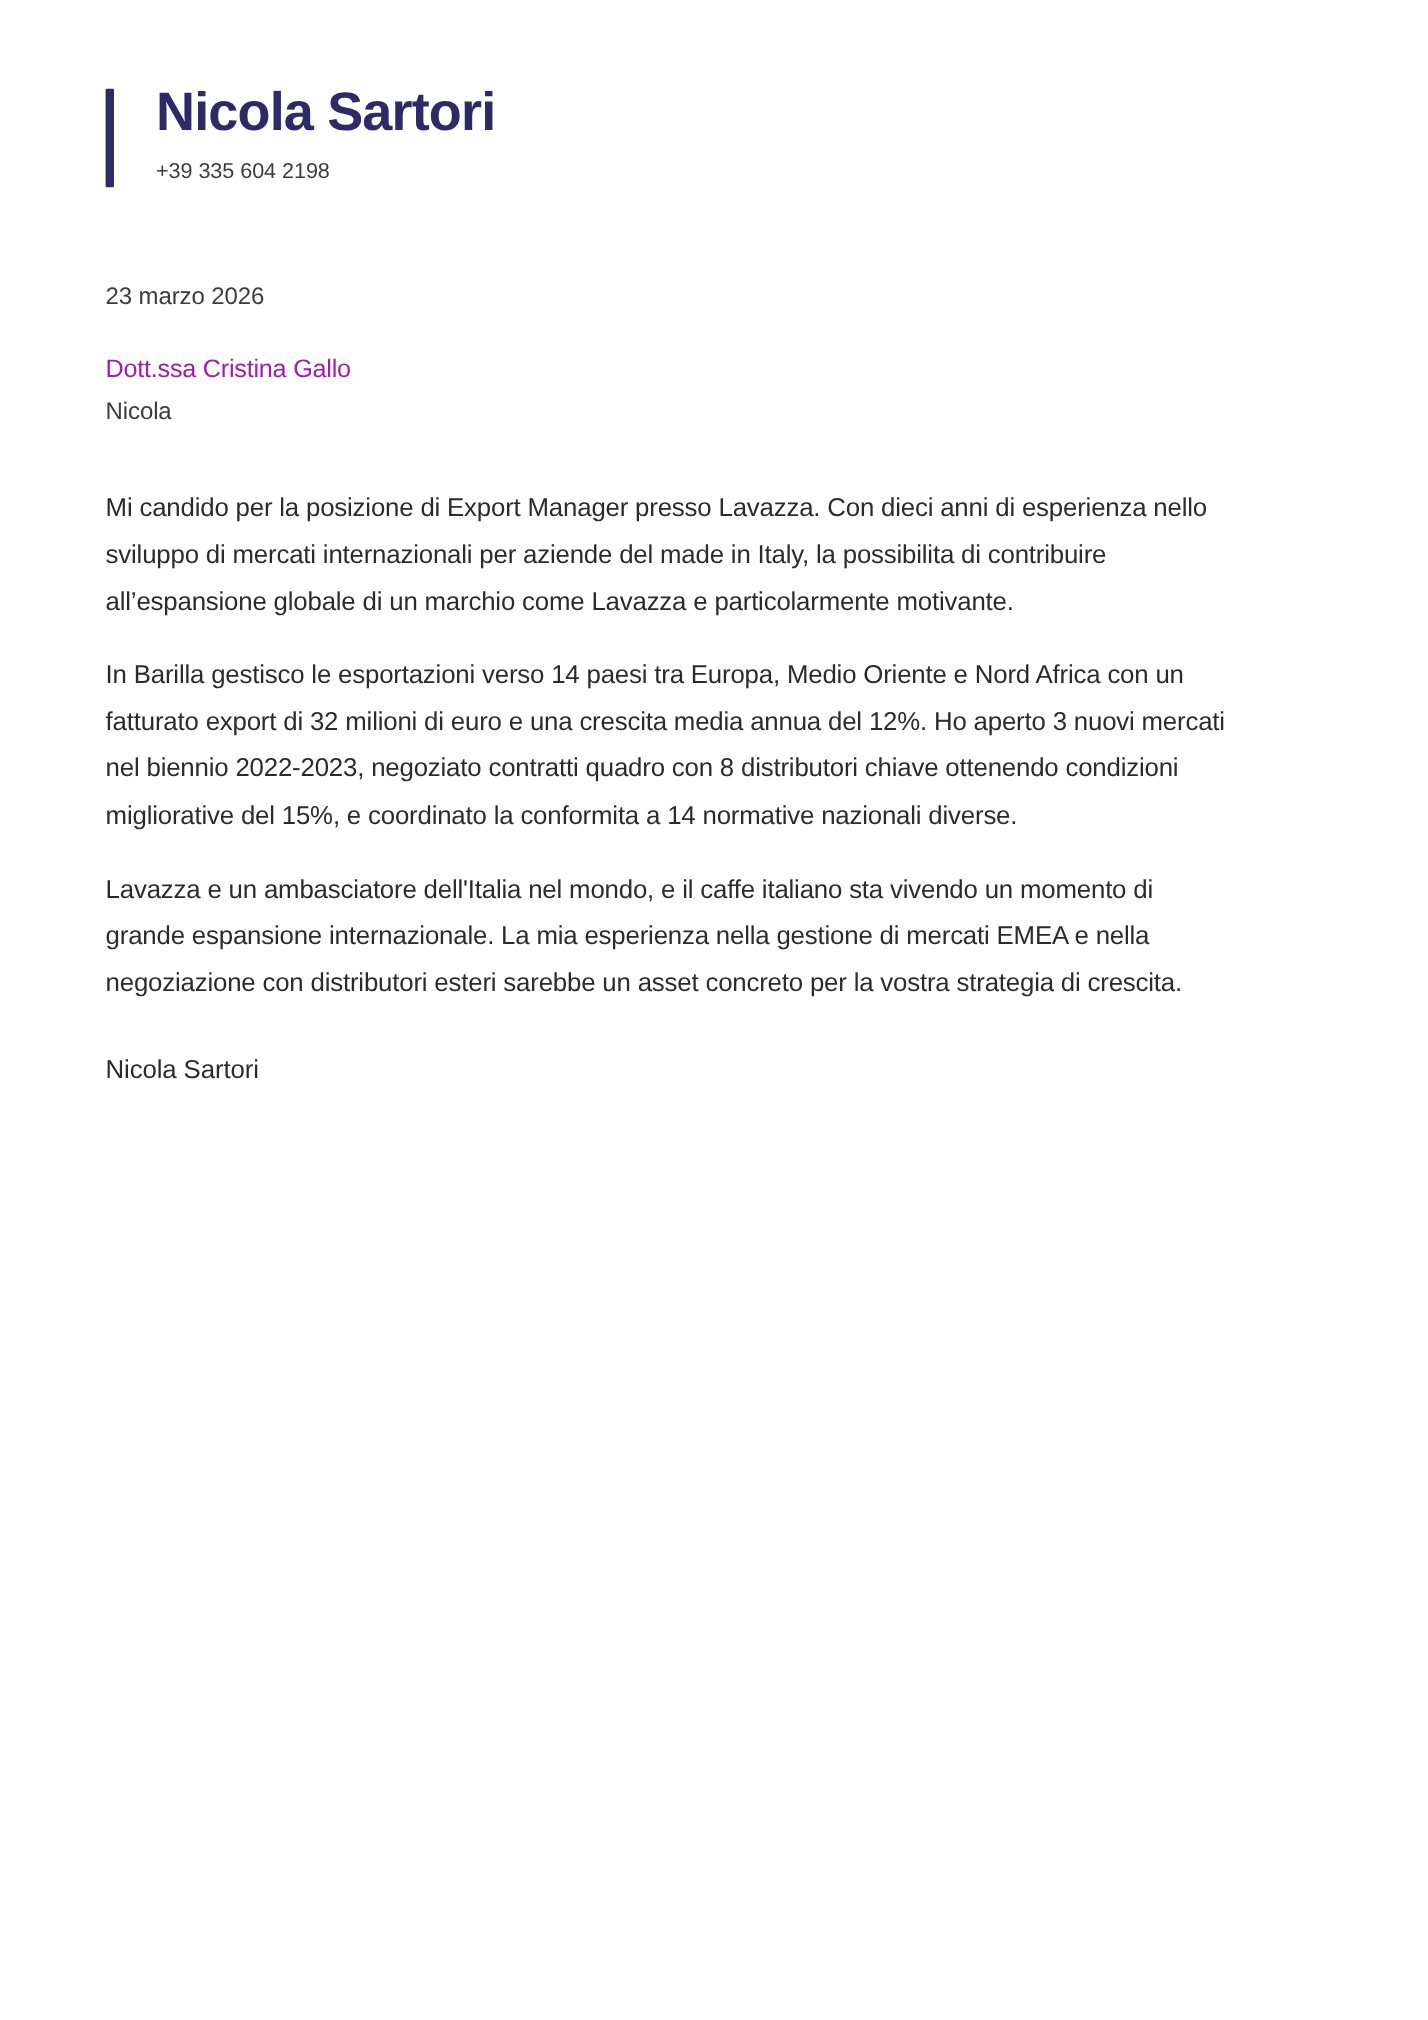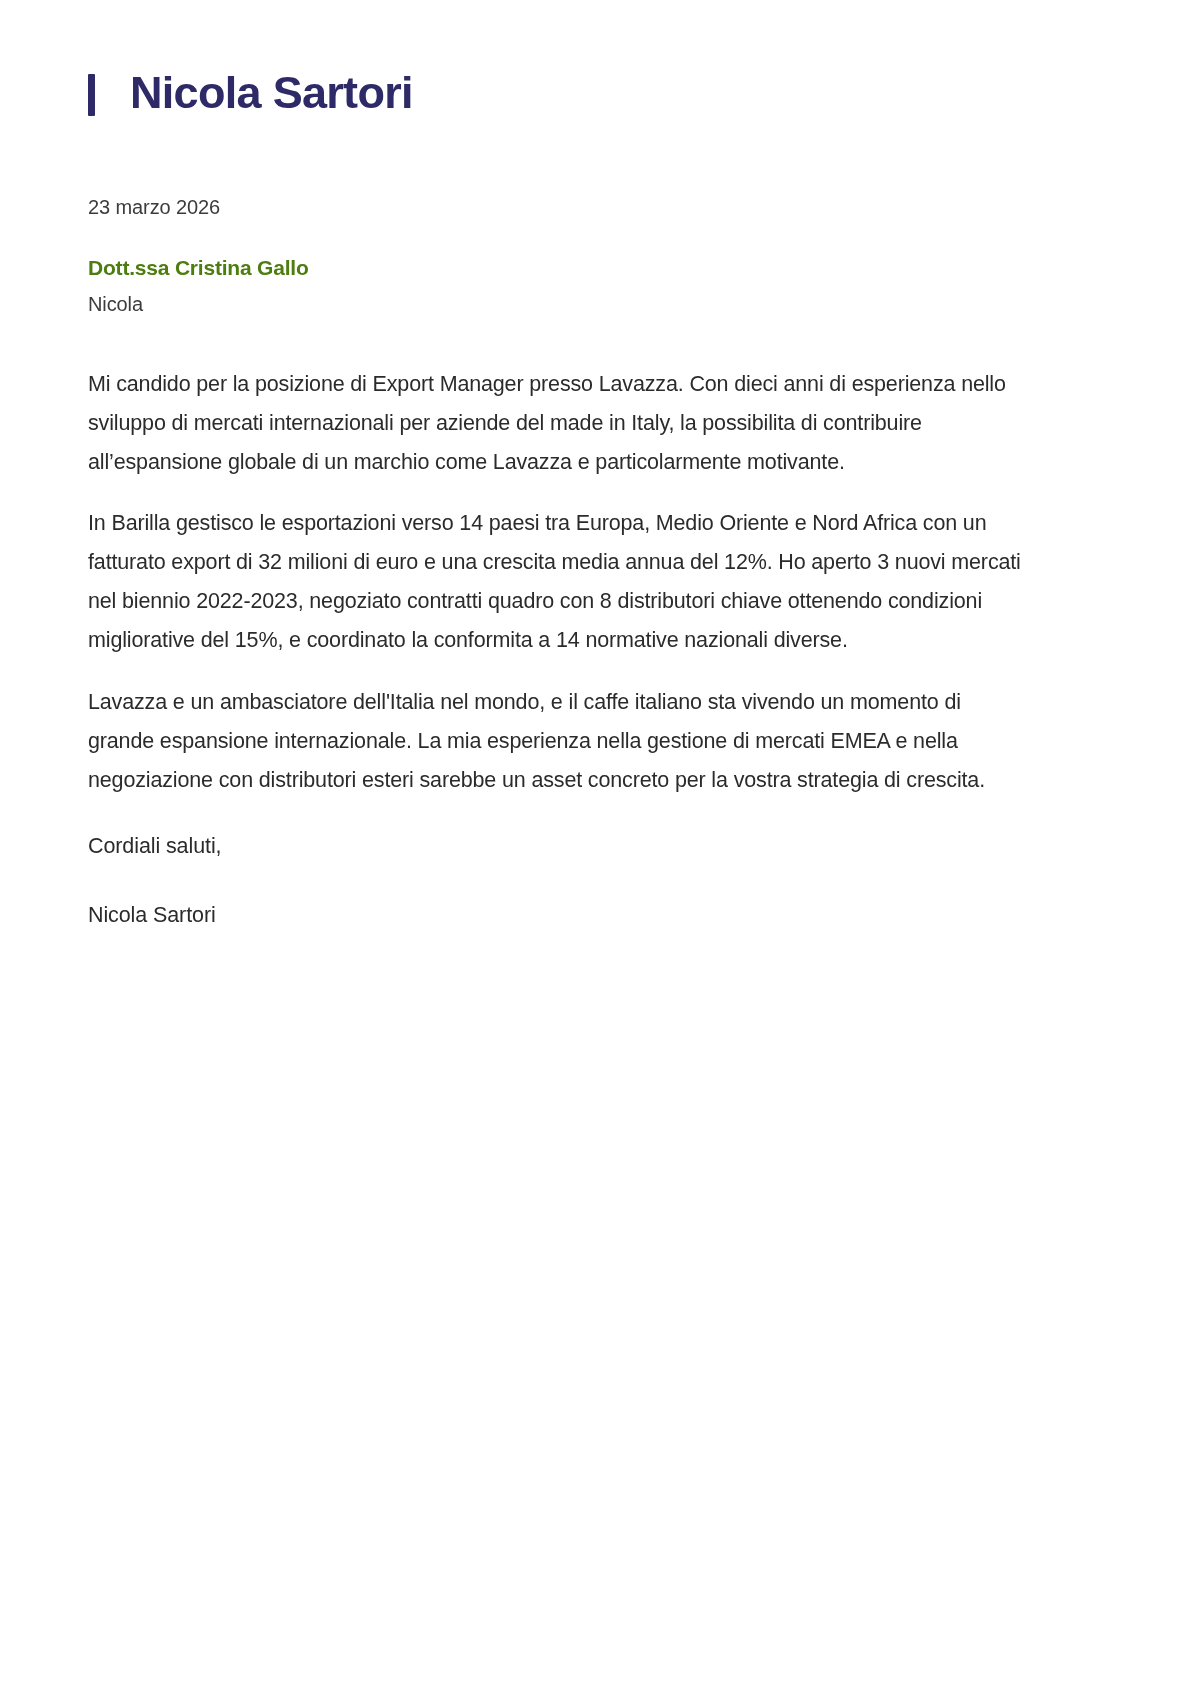--- a/index.html
+++ b/index.html
@@ -70,22 +70,22 @@
   }
   .letter-date {
     font-size: 20px;
     color: #3c3c3c;
     line-height: 1.3;
     margin-bottom: 34px;
     letter-spacing: -0.1px;
   }
   .recipient-name {
     font-size: 21px;
-    font-weight: 700;
-    color: #4d7c0f;
+    font-weight: 400;
+    color: #a21caf;
     line-height: 1.3;
     margin-bottom: 9px;
     letter-spacing: -0.2px;
   }
   .recipient-company {
     font-size: 20px;
     color: #3c3c3c;
     line-height: 1.3;
     letter-spacing: -0.1px;
   }
@@ -126,29 +126,29 @@
   }
 </style>
 </head>
 <body>
 
 <div class="page">
 
   <div class="letterhead">
     <div class="accent-bar"></div>
     <h1 class="cand-name">Nicola Sartori</h1>
+    <div class="contact-line">+39 335 604 2198</div>
   </div>
 
   <div class="meta">
     <div class="letter-date">23 marzo 2026</div>
     <div class="recipient-name">Dott.ssa Cristina Gallo</div>
     <div class="recipient-company">Nicola</div>
   </div>
 
   <div class="body-copy">
     <p class="para">Mi candido per la posizione di Export Manager presso Lavazza. Con dieci anni di esperienza nello sviluppo di mercati internazionali per aziende del made in Italy, la possibilita di contribuire all’espansione globale di un marchio come Lavazza e particolarmente motivante.</p>
     <p class="para">In Barilla gestisco le esportazioni verso 14 paesi tra Europa, Medio Oriente e Nord Africa con un fatturato export di 32 milioni di euro e una crescita media annua del 12%. Ho aperto 3 nuovi mercati nel biennio 2022-2023, negoziato contratti quadro con 8 distributori chiave ottenendo condizioni migliorative del 15%, e coordinato la conformita a 14 normative nazionali diverse.</p>
     <p class="para">Lavazza e un ambasciatore dell'Italia nel mondo, e il caffe italiano sta vivendo un momento di grande espansione internazionale. La mia esperienza nella gestione di mercati EMEA e nella negoziazione con distributori esteri sarebbe un asset concreto per la vostra strategia di crescita.</p>
-    <p class="closing">Cordiali saluti,</p>
     <p class="signature">Nicola Sartori</p>
   </div>
 
 </div>
 
 </body></html>

